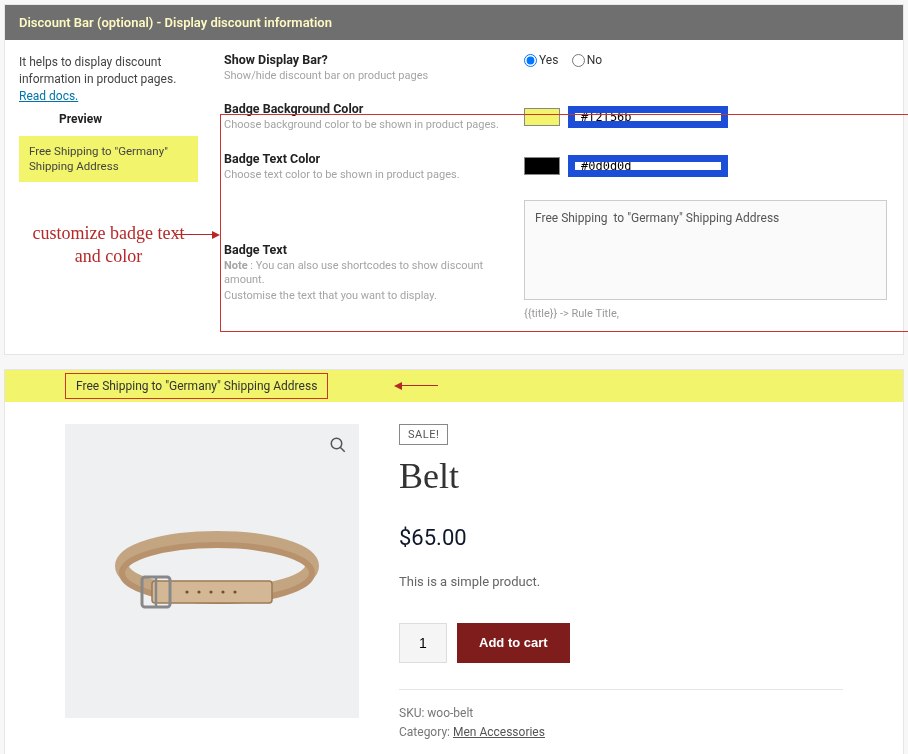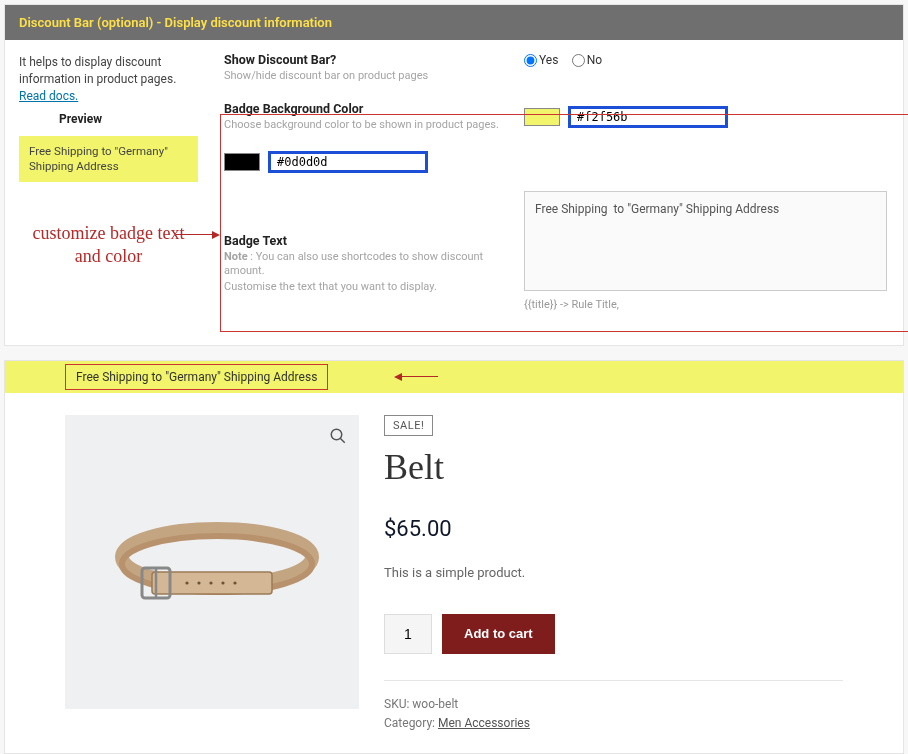--- a/index.html
+++ b/index.html
@@ -1,18 +1,18 @@
 <!DOCTYPE html>
 <html><head>
 <meta charset="utf-8">
 <style>
 * { box-sizing: border-box; margin: 0; padding: 0; }
 body { font-family: -apple-system, BlinkMacSystemFont, "Segoe UI", Roboto, sans-serif; font-size: 13px; color: #333; background: #f7f7f7; width: 908px; }
 .panel { background: #fff; border: 1px solid #e5e5e5; margin: 4px; }
-.panel-header { background: #6f6f6f; color: #fde047; padding: 10px 14px; font-weight: 600; font-size: 13px; }
+.panel-header { background: #6f6f6f; color: #fef9c3; padding: 10px 14px; font-weight: 600; font-size: 13px; }
 .panel-body { display: flex; }
 .sidebar { width: 205px; padding: 14px 12px 14px 14px; font-size: 12px; color: #444; }
 .sidebar p { margin-bottom: 8px; line-height: 1.4; }
 .sidebar a { color: #0073aa; text-decoration: underline; }
 .preview-label { font-weight: 700; margin: 6px 0 10px; color: #222; padding-left: 40px; }
 .badge-preview { background: #f2f56b; padding: 8px 10px; font-size: 11.5px; line-height: 1.3; margin-bottom: 14px; }
 .note { font-size: 11.5px; color: #444; }
 .note b { font-weight: 700; }
 .annot { font-family: Georgia, serif; color: #b52828; font-size: 18px; text-align: center; margin-top: 40px; line-height: 1.25; position: relative; }
 .annot .arrow { position: absolute; right: -18px; top: 12px; width: 40px; height: 2px; border-top: 1px solid #b52828; }
@@ -20,35 +20,35 @@
 .main { flex: 1; padding: 12px 16px 16px 14px; position: relative; }
 .frow { display: flex; margin-bottom: 18px; }
 .fcol-l { width: 300px; padding-right: 20px; }
 .flabel { font-weight: 700; font-size: 12.5px; color: #222; }
 .fhelp { font-size: 11px; color: #a4a4a4; margin-top: 2px; line-height: 1.3; }
 .fcol-r { flex: 1; }
 .radio-wrap label { font-size: 12px; margin-right: 10px; }
 .radio-wrap input { vertical-align: middle; margin-right: 2px; }
 .color-row { display: flex; align-items: center; }
 .swatch { width: 36px; height: 18px; border: 1px solid #888; margin-right: 8px; }
-.color-input { width: 160px; height: 22px; font-size: 12px; padding: 2px 6px; border: 3px solid #1d4ed8; background: #fff; font-family: monospace; }
+.color-input { width: 160px; height: 22px; font-size: 12px; padding: 2px 6px; border: 7px solid #1d4ed8; background: #fff; font-family: monospace; }
 .ta-wrap { flex: 1; }
 .ta { width: 100%; height: 100px; border: 1px solid #ccc; background: #fafafa; padding: 10px; font-size: 12px; color: #555; resize: none; font-family: inherit; }
 .shortcode-hint { font-size: 11px; color: #999; margin-top: 4px; }
 .red-box { position: absolute; border: 1px solid #c33; pointer-events: none; }
 .red-box.top { top: 74px; left: 10px; width: 772px; height: 218px; }
 
 
 .product-wrap { background: #fff; border: 1px solid #e5e5e5; margin: 14px 4px 4px; padding: 0 60px 20px 60px; position: relative; }
 .yellow-bar { background: #f2f56b; height: 32px; margin: 0 -60px 0 -60px; padding-left: 60px; display: flex; align-items: center; position: relative; }
 .badge-live { border: 1px solid #c33; font-size: 12px; padding: 5px 10px; background: #f2f56b; display: inline-block; }
 .annot2 { font-family: Georgia, serif; color: #b52828; font-size: 18px; margin-left: 70px; display: flex; align-items: center; }
 .annot2 .arrow2 { width: 40px; height: 1px; background: #b52828; margin-right: 10px; position: relative; }
 .annot2 .arrow2::before { content: ""; position: absolute; left: -8px; top: -3.5px; border: 4px solid transparent; border-right: 8px solid #b52828; }
-.product-row { display: flex; margin-top: 22px; gap: 25px; }
+.product-row { display: flex; margin-top: 22px; gap: 40px; }
 .prod-img { width: 294px; height: 294px; background: #eef0f1; position: relative; display: flex; align-items: center; justify-content: center; }
 .mag { position: absolute; top: 12px; right: 12px; width: 18px; height: 18px; color: #555; }
 .belt-svg { width: 230px; height: 140px; }
 .prod-info { flex: 1; }
 .sale-tag { border: 1px solid #888; display: inline-block; padding: 3px 8px; font-size: 11px; color: #555; letter-spacing: 0.5px; margin-bottom: 10px; }
 .prod-title { font-family: Georgia, serif; font-size: 36px; font-weight: 400; color: #333; margin-bottom: 28px; }
 .price { font-size: 22px; color: #0f172a; margin-bottom: 24px; }
 .desc { font-size: 13px; color: #666; margin-bottom: 34px; }
 .cart-row { display: flex; gap: 10px; margin-bottom: 26px; align-items: stretch; }
 .qty { width: 48px; height: 40px; text-align: center; border: 1px solid #ddd; background: #f5f5f5; font-size: 14px; }
@@ -73,41 +73,45 @@
         <span>customize badge text and color</span>
         <span class="arrow"></span>
       </div>
     </div>
 
     <div class="main">
       <div class="red-box top"></div>
 
       <div class="frow">
         <div class="fcol-l">
-          <div class="flabel">Show Discount Bar?</div>
+          <div class="flabel">Show Display Bar?</div>
           <div class="fhelp">Show/hide discount bar on product pages</div>
         </div>
         <div class="fcol-r radio-wrap">
           <label><input type="radio" name="sb" checked="" style=""><span>Yes</span></label>
           <label><input type="radio" name="sb" style=""><span>No</span></label>
         </div>
       </div>
 
       <div class="frow">
         <div class="fcol-l">
           <div class="flabel">Badge Background Color</div>
           <div class="fhelp">Choose background color to be shown in product pages.</div>
         </div>
         <div class="fcol-r color-row">
           <div class="swatch" id="sw1" style="background: rgb(242, 245, 107);"></div>
           <input class="color-input" value="#f2f56b" style="">
         </div>
       </div>
 
       <div class="frow">
+        <div class="fcol-l">
+          <div class="flabel">Badge Text Color</div>
+          <div class="fhelp">Choose text color to be shown in product pages.</div>
+        </div>
         <div class="fcol-r color-row">
           <div class="swatch" id="sw2" style="background: rgb(0, 0, 0);"></div>
           <input class="color-input" value="#0d0d0d" style="">
         </div>
       </div>
 
       <div class="frow" style="align-items:flex-start;">
         <div class="fcol-l" style="padding-top:42px;">
           <div class="flabel">Badge Text</div>
           <div class="fhelp"><b>Note</b><span> : You can also use shortcodes to show discount amount.</span></div>

